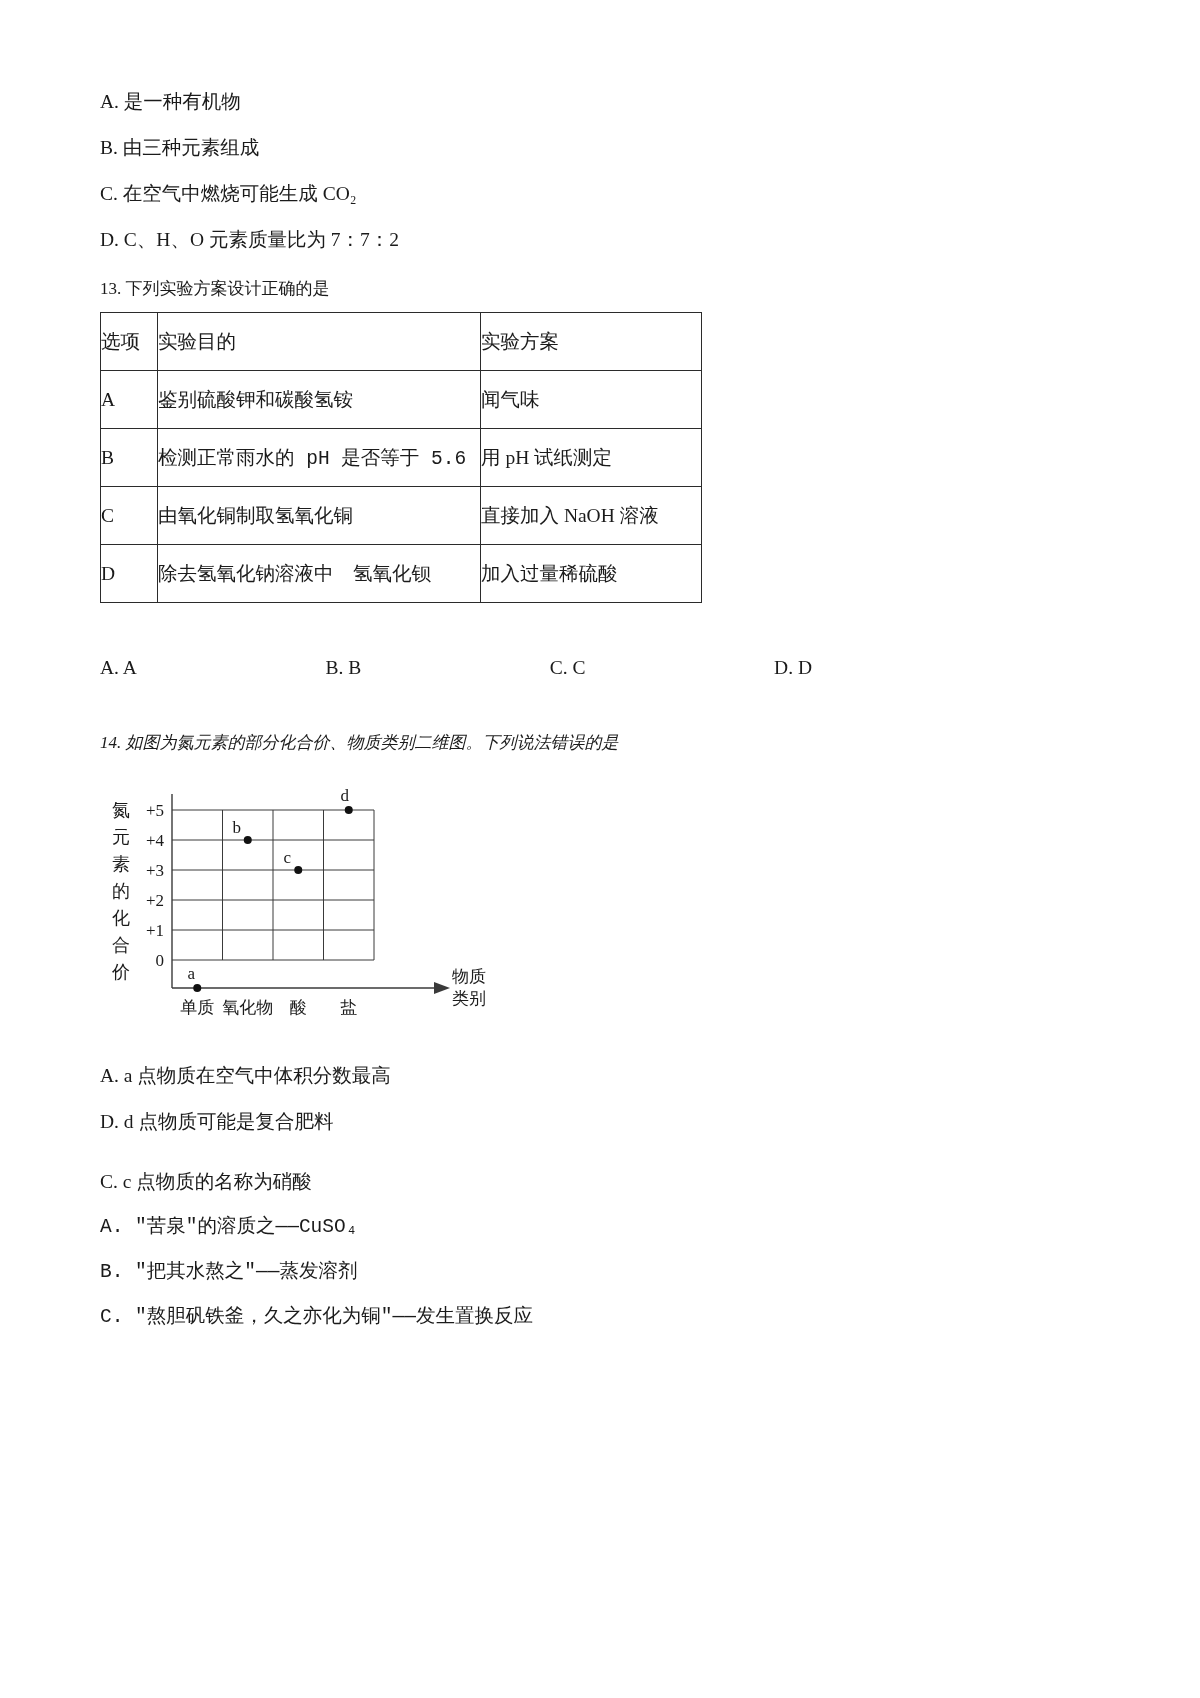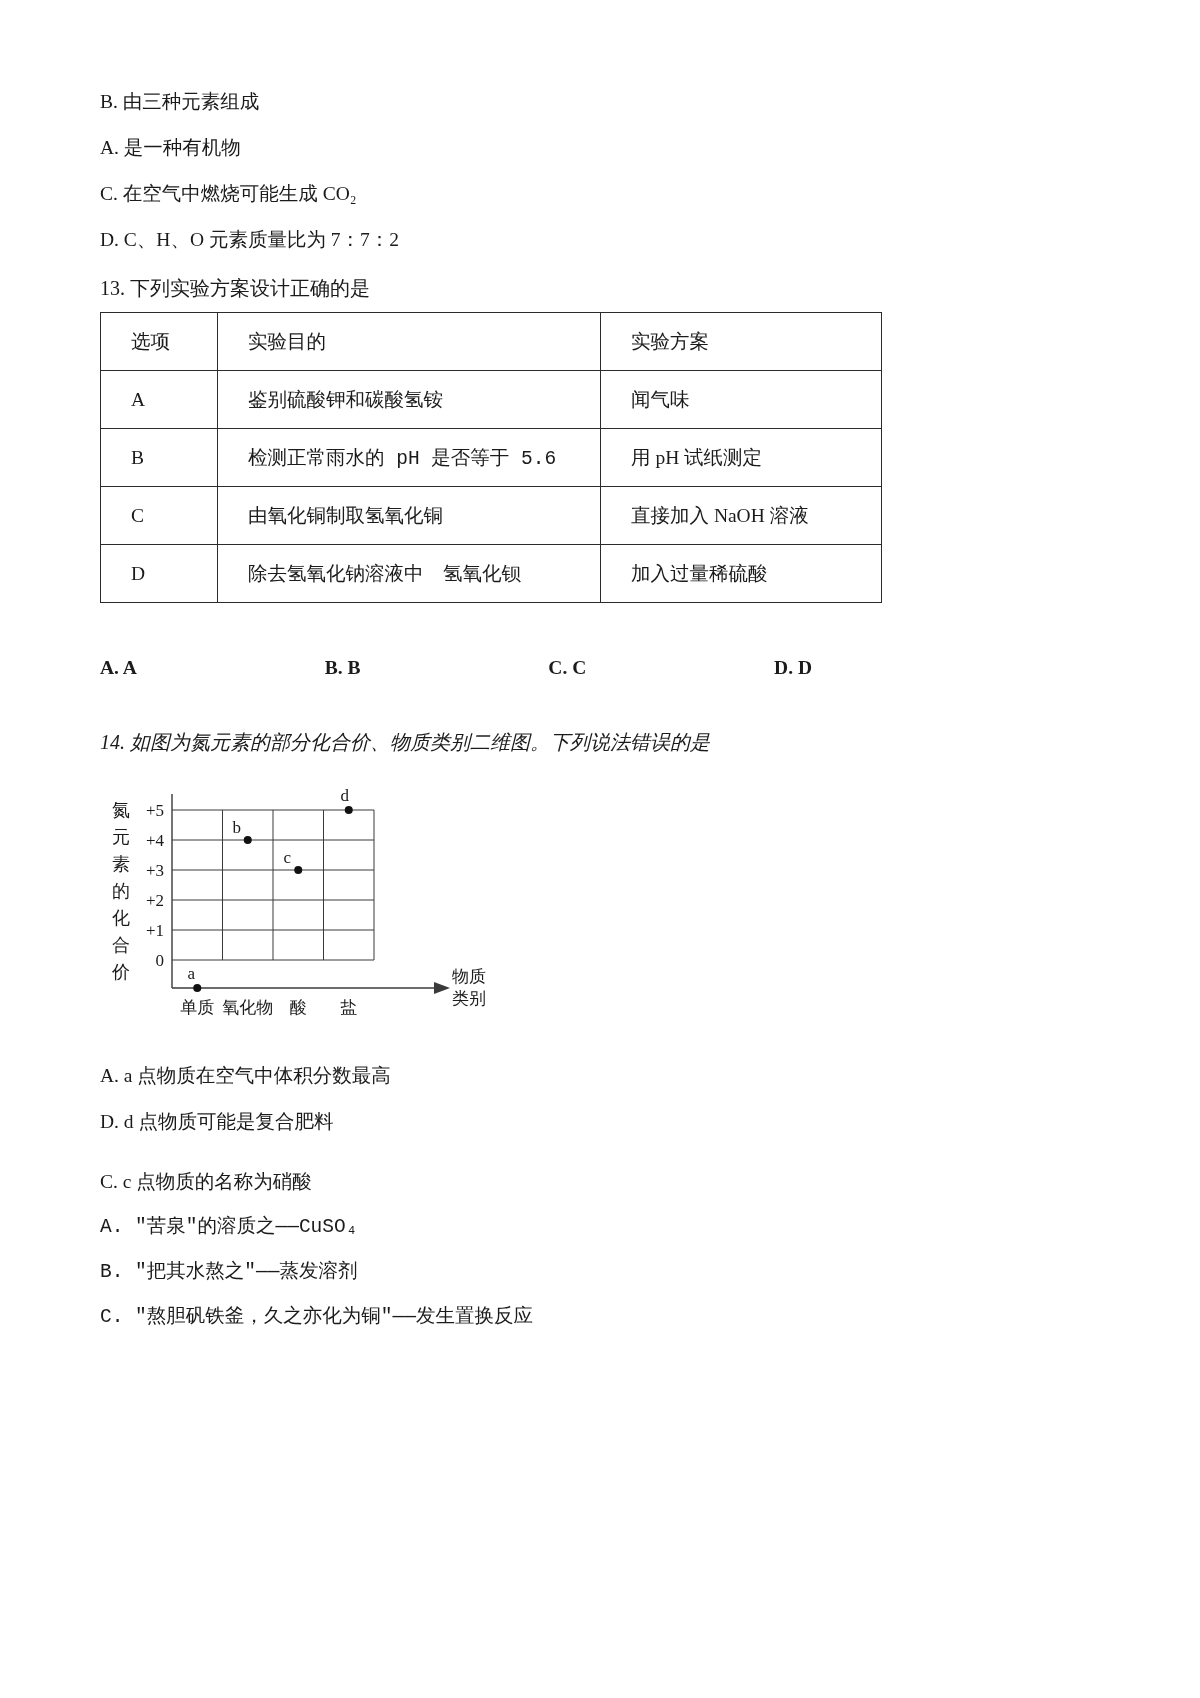--- a/index.html
+++ b/index.html
@@ -18,48 +18,47 @@
     top: 88px;
     width: 1010px;
   }
   .opt-line {
     font-size: 19.5px;
     line-height: 27px;
     margin-bottom: 19px;
     white-space: pre-wrap;
   }
   .stem {
-    font-size: 20px;
+    font-size: 17px;
     line-height: 27px;
   }
   .q13-stem { margin-top: 22px; }
   .q13-table {
     border-collapse: collapse;
     margin-top: 10px;
   }
   .q13-table th, .q13-table td {
     border: 1px solid #2b2b2b;
     font-weight: normal;
     text-align: left;
     font-size: 19.5px;
-    padding: 0 30px;
+    padding: 0 0;
     height: 57px;
     vertical-align: middle;
     white-space: pre-wrap;
   }
   .q13-table .c0 { width: 56px; }
   .q13-table .c1 { width: 322px; font-family: Liberation Mono, monospace; }
   .q13-table .c2 { width: 220px; }
   .answers {
     display: flex;
     justify-content: space-between;
     width: 712px;
     margin-top: 54px;
     font-size: 19.5px;
-    font-weight: bold;
   }
   .answers .answer-item { margin-bottom: 0; }
   .q14-stem { margin-top: 50px; font-style: italic; }
   .chart-wrap { margin: 14px 0 0 2px; }
   .chart-wrap svg { font-family: "Liberation Serif", "DejaVu Serif", serif; display: block; }
   .q14-options { margin-top: 24px; }
   .q14-options .opt-line:nth-child(3) { margin-top: 33px; }
   .q15-stem {
     margin-top: 38px;
     line-height: 46px;
@@ -68,22 +67,22 @@
   .q15-options { margin-top: 12px; font-family: Liberation Mono, monospace; }
   .q15-options .opt-line { margin-bottom: 18px; }
 </style>
 </head>
 <body>
 
 <div class="page">
   <div class="content">
 
     <div class="opt-list">
+        <div class="opt-line">A. 是一种有机物</div>
         <div class="opt-line">B. 由三种元素组成</div>
-        <div class="opt-line">A. 是一种有机物</div>
         <div class="opt-line">C. 在空气中燃烧可能生成 CO₂</div>
         <div class="opt-line">D. C、H、O 元素质量比为 7：7：2</div>
       </div>
 
     <div class="stem q13-stem">13. 下列实验方案设计正确的是</div>
 
     <table class="q13-table">
         <thead>
           <tr>
             <th class="c0">选项</th>

